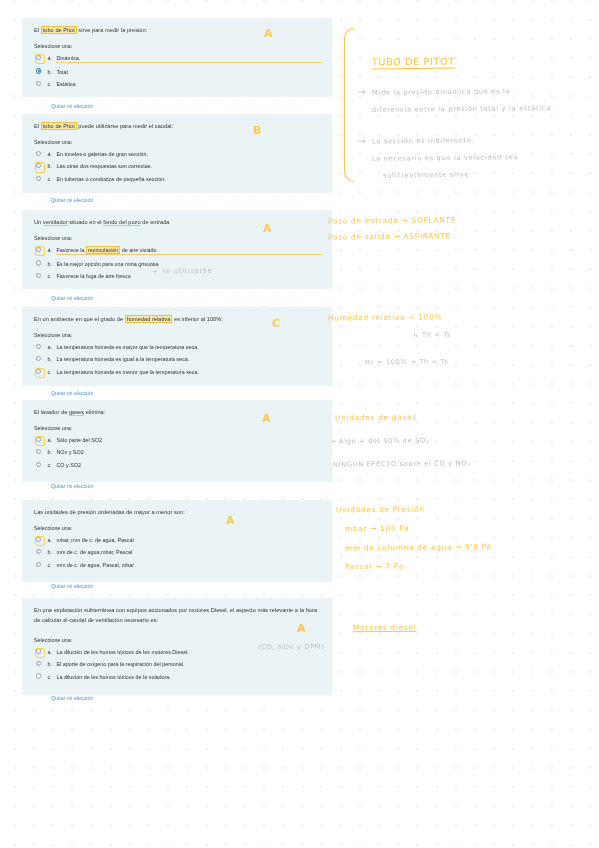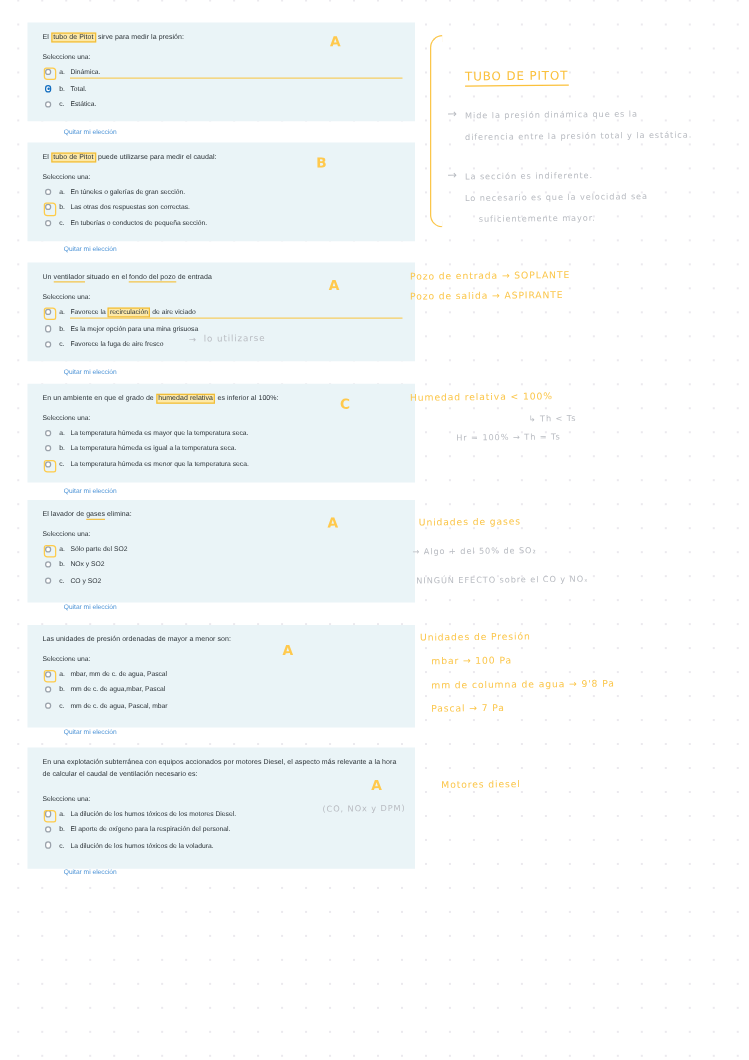--- a/index.html
+++ b/index.html
@@ -271,33 +271,33 @@
 
   <div class="brace" style="left:344px;top:28px;height:152px;"></div>
 
   <div class="hw title" style="left:372px;top:56px;font-size:9.5px;">TUBO  DE  PITOT</div>
   <div class="hw hw-md gray" style="left:358px;top:87px;font-size:9px;">→</div>
   <div class="hw hw-sm gray" style="left:372px;top:88px;">Mide la presión dinámica  que es la</div>
   <div class="hw hw-sm gray" style="left:372px;top:105px;">diferencia  entre la  presión total  y la estática.</div>
   <div class="hw hw-md gray" style="left:358px;top:136px;font-size:9px;">→</div>
   <div class="hw hw-sm gray" style="left:372px;top:137px;">La sección  es indiferente.</div>
   <div class="hw hw-sm gray" style="left:372px;top:154px;">Lo necesario es que la  velocidad  sea</div>
-  <div class="hw hw-sm gray" style="left:383px;top:171px;">suficientemente  mayor.</div>
+  <div class="hw hw-sm gray" style="left:383px;top:171px;">suficientemente  sirve.</div>
 
   <div class="hw hw-md" style="left:328px;top:216px;">Pozo de entrada  →  SOPLANTE</div>
   <div class="hw hw-md" style="left:328px;top:232px;">Pozo de salida  →  ASPIRANTE</div>
 
   <div class="hw hw-md" style="left:328px;top:313px;">Humedad relativa  &lt;  100%</div>
-  <div class="hw hw-sm gray" style="left:423px;top:331px;">↳  Th &lt; Ts</div>
-  <div class="hw hw-sm gray" style="left:365px;top:346px;">Hr = 100%   →   Th = Ts</div>
+  <div class="hw hw-sm gray" style="left:413px;top:331px;">↳  Th &lt; Ts</div>
+  <div class="hw hw-sm gray" style="left:365px;top:358px;">Hr = 100%   →   Th = Ts</div>
 
   <div class="hw hw-md" style="left:335px;top:413px;">Unidades de gases</div>
   <div class="hw hw-sm gray" style="left:330px;top:437px;">→  Algo +  del 50% de SO₂</div>
   <div class="hw hw-sm gray" style="left:333px;top:460px;">NINGÚN EFECTO  sobre el CO y NOₓ</div>
 
   <div class="hw hw-md" style="left:336px;top:505px;">Unidades  de  Presión</div>
   <div class="hw hw-md" style="left:345px;top:524px;">mbar  →  100 Pa</div>
   <div class="hw hw-md" style="left:345px;top:543px;">mm de columna de agua  →   9'8 Pa</div>
   <div class="hw hw-md" style="left:345px;top:562px;">Pascal →  7 Pa</div>
 
-  <div class="hw hw-md" style="left:353px;top:623px;">Motores diesel</div>
+  <div class="hw hw-md" style="left:353px;top:623px;text-decoration:underline;">Motores diesel</div>
 
 </div>
 
 </body></html>

